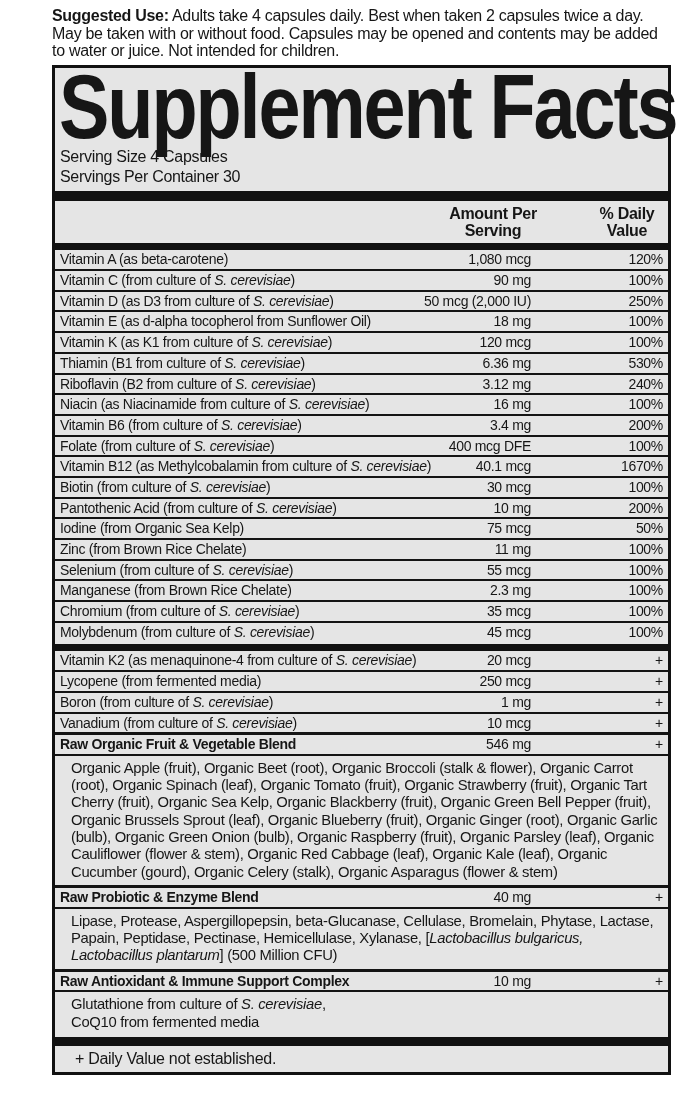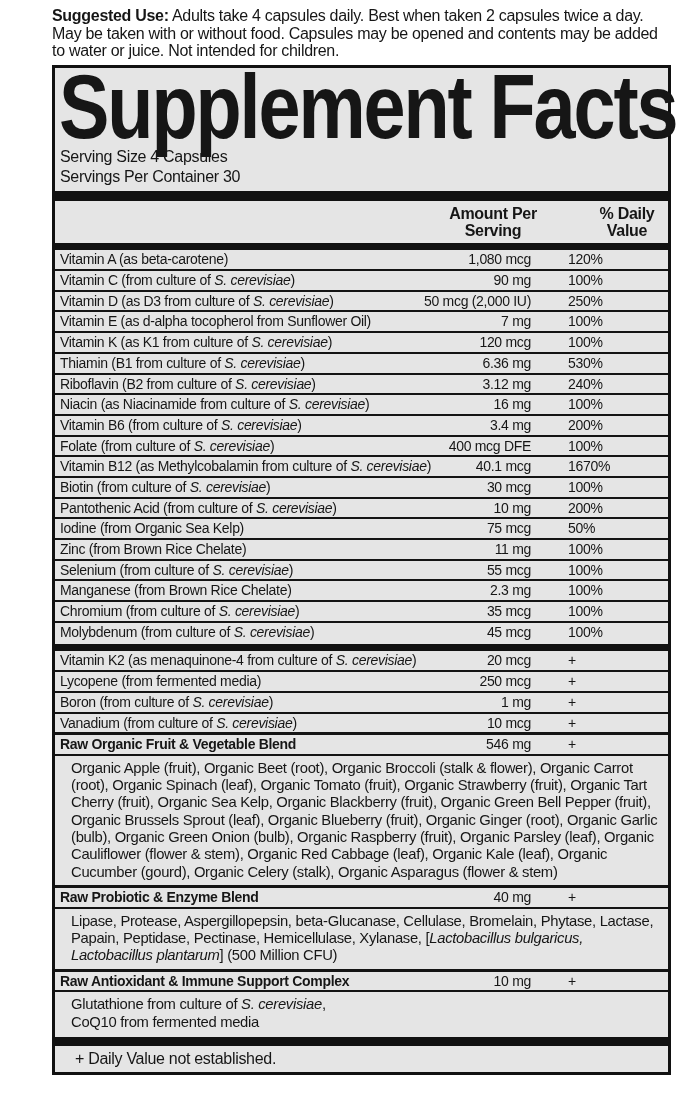--- a/index.html
+++ b/index.html
@@ -46,21 +46,21 @@
 
   .row {
     display:grid; grid-template-columns:1fr max-content 95px;
     align-items:baseline;
     border-top:2px solid #141414;
     padding:2px 5px; font-size:14px; line-height:1.05; letter-spacing:-0.3px;gap:37px;
   }
   #rows > .row:first-child { border-top:none; }
   .bar-section + .row { border-top:none; }
   .row .amt { text-align:right; white-space:nowrap; }
-  .row .dv  { text-align:left; white-space:nowrap; }
+  .row .dv  { text-align:right; white-space:nowrap; }
   .row.blend { border-top:3px solid #141414; }
   .row.blend .name { font-weight:bold; }
 
   .sub {
     border-top:2px solid #141414;
     padding:4px 6px 4px 16px; font-size:14.8px; line-height:1.17; letter-spacing:-0.3px;
   }
 
   .footnote { padding:4px 5px 4px 20px; font-size:16px; letter-spacing:-0.3px; }
   i { font-style:italic; }
@@ -108,21 +108,21 @@
           <span class="amt">90 mg</span>
           <span class="dv">100%</span>
         </div>
         <div class="row">
           <span class="name"><span>Vitamin D (as D3 from culture of </span><i>S. cerevisiae</i><span>)</span></span>
           <span class="amt">50 mcg (2,000 IU)</span>
           <span class="dv">250%</span>
         </div>
         <div class="row">
           <span class="name"><span>Vitamin E (as d-alpha tocopherol from Sunflower Oil)</span></span>
-          <span class="amt">7 mg</span>
+          <span class="amt">18 mg</span>
           <span class="dv">100%</span>
         </div>
         <div class="row">
           <span class="name"><span>Vitamin K (as K1 from culture of </span><i>S. cerevisiae</i><span>)</span></span>
           <span class="amt">120 mcg</span>
           <span class="dv">100%</span>
         </div>
         <div class="row">
           <span class="name"><span>Thiamin (B1 from culture of </span><i>S. cerevisiae</i><span>)</span></span>
           <span class="amt">6.36 mg</span>

